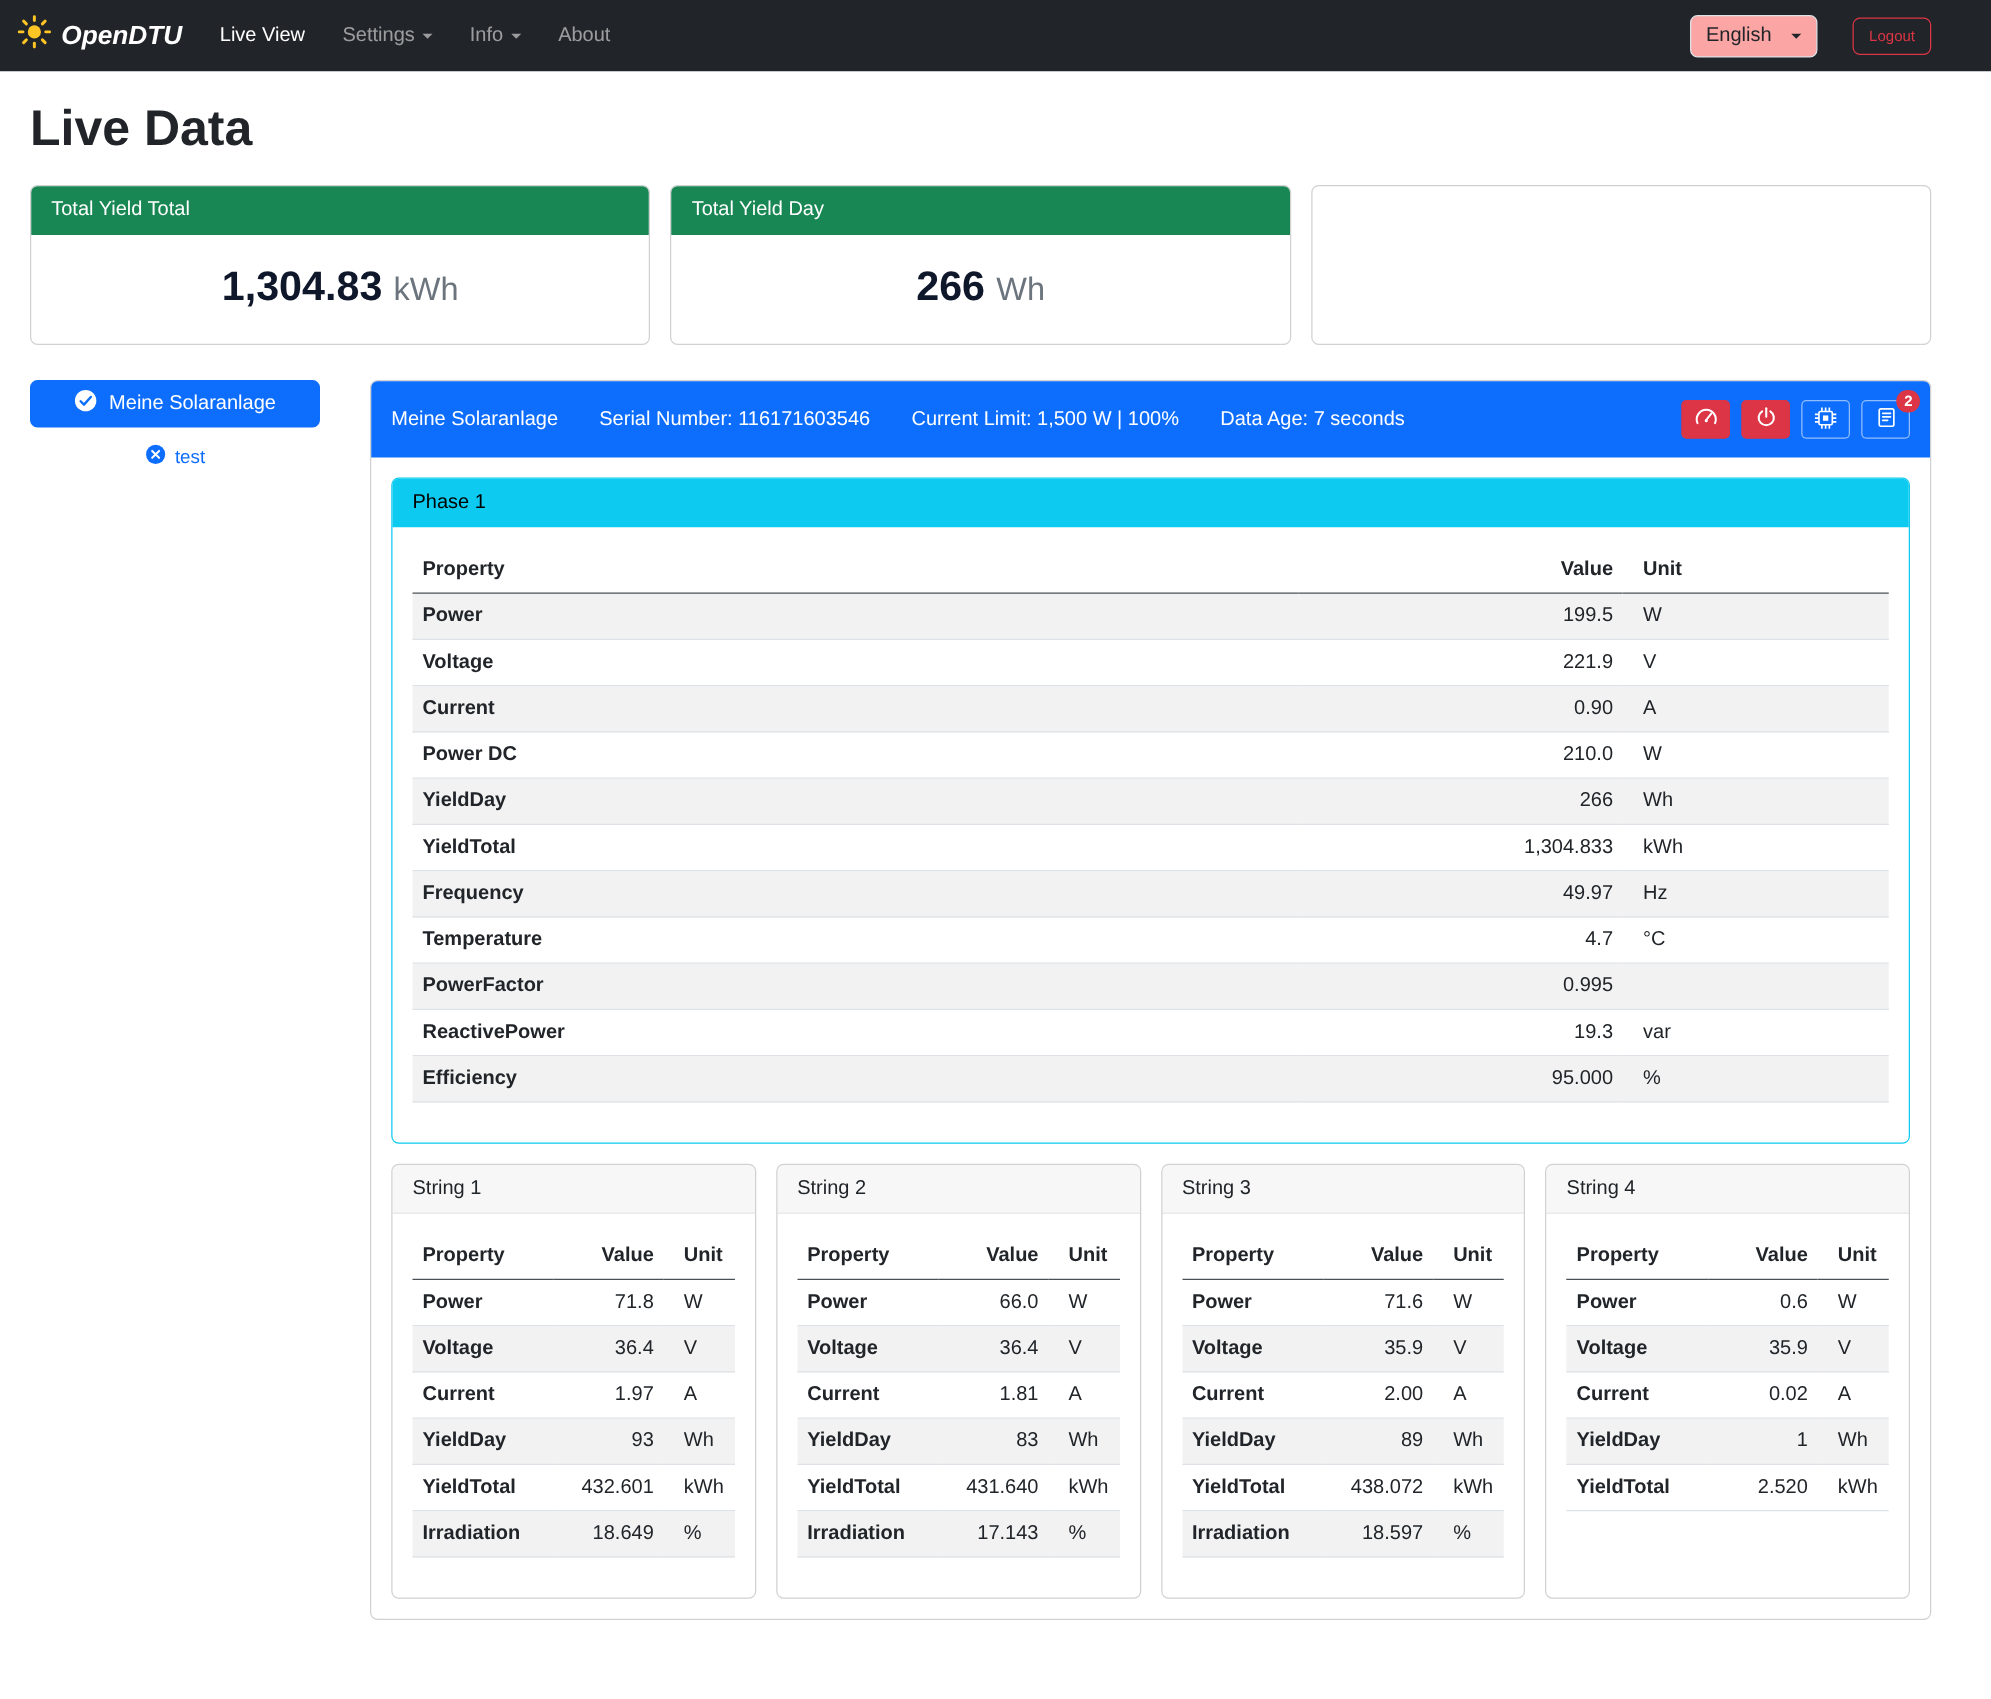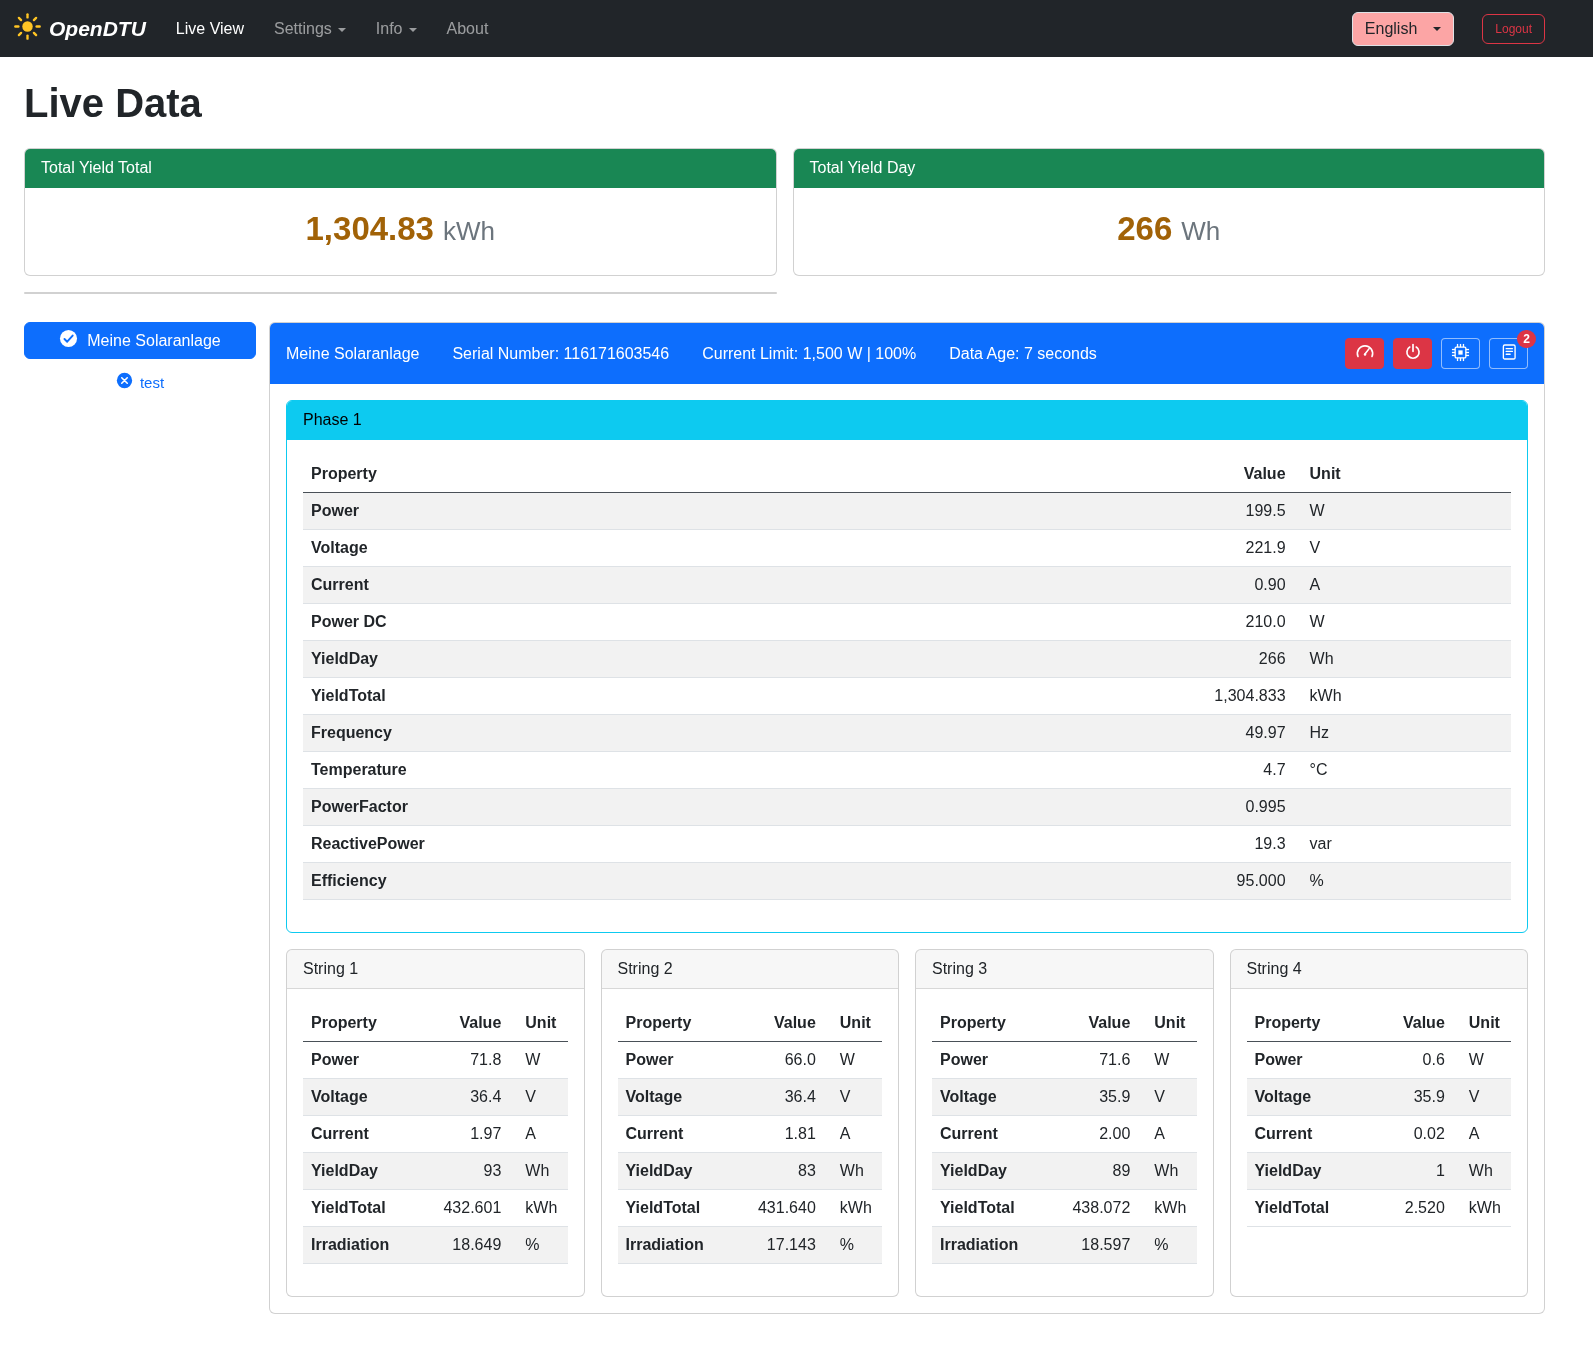--- a/index.html
+++ b/index.html
@@ -23,28 +23,28 @@
   .logout-btn { background:transparent; border:1px solid #dc3545; color:#dc3545; border-radius:6px; padding:7px 12px; font-size:12px; cursor:pointer; font-family:inherit; }
 
   
   .content { padding:24px 48px 28px 24px; }
   .page-title { font-size:40px; font-weight:700; margin:0 0 22px; }
 
   .card { background:#fff; border:1px solid rgba(0,0,0,.18); border-radius:6px; }
   .card-header { padding:10px 16px; border-bottom:1px solid rgba(0,0,0,.125); border-radius:5px 5px 0 0; }
 
   
-  .summary-grid { display:grid; grid-template-columns:repeat(2,1fr); gap:16px; margin-bottom:28px; }
+  .summary-grid { display:grid; grid-template-columns:repeat(3,1fr); gap:16px; margin-bottom:28px; }
   .summary-card .card-header { background:#198754; color:#fff; border-bottom-color:#198754; }
   .summary-card .card-body { text-align:center; padding:22px 16px 27px; }
-  .summary-value { font-size:33px; font-weight:700; color:#a16207; }
+  .summary-value { font-size:33px; font-weight:700; color:#0f172a; }
   .summary-unit { font-size:26px; color:#6c757d; margin-left:9px; font-weight:400; }
 
   
-  .live-row { display:flex; gap:13px; align-items:flex-start;justify-content:space-between; }
+  .live-row { display:flex; gap:40px; align-items:flex-start;justify-content:space-between; }
   .inverter-nav { flex:0 0 232px; display:flex; flex-direction:column; align-items:center; }
   .inverter-btn { width:100%; display:flex; align-items:center; justify-content:center; gap:9px;
     background:#0d6efd; color:#fff; border:1px solid #0d6efd; border-radius:6px; padding:6px 12px;
     font-size:16px; cursor:pointer; font-family:inherit; }
   .test-link { margin-top:13px; display:flex; align-items:center; gap:7px; color:#0d6efd; font-size:15px; cursor:pointer; }
 
   
   .inverter-panel { flex:1; }
   .panel-header { background:#0d6efd; color:#fff; border-radius:5px 5px 0 0; display:flex; align-items:center; padding:15px 16px; }
   .ph-item { margin-right:33px; white-space:nowrap; }

